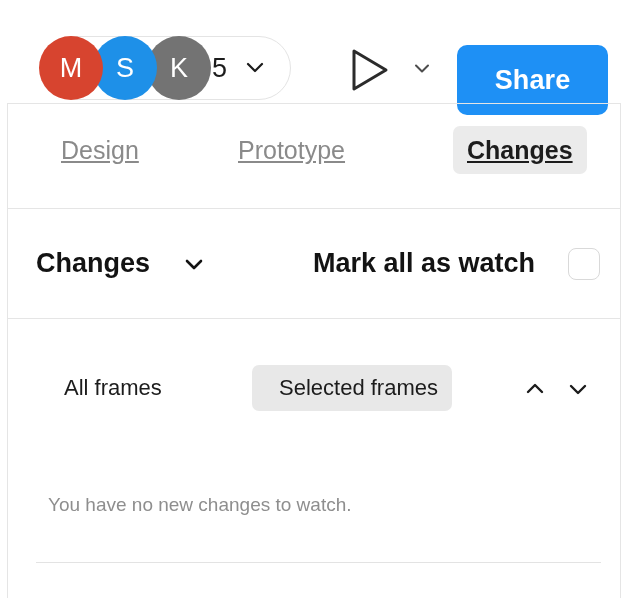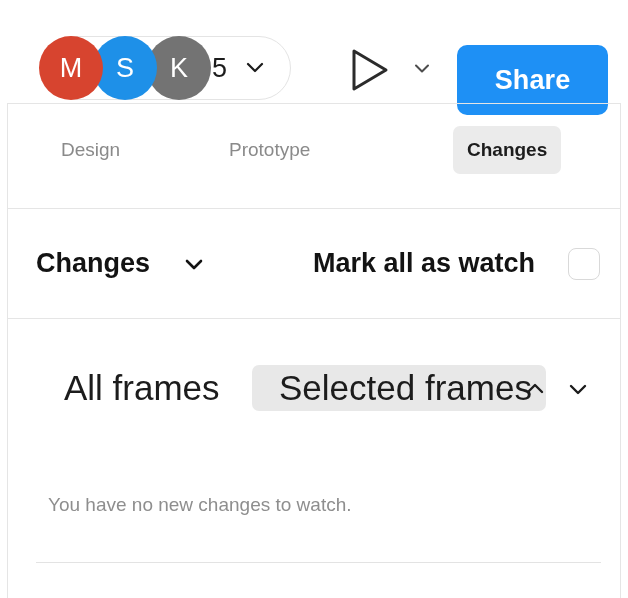--- a/index.html
+++ b/index.html
@@ -138,35 +138,36 @@
     left: 8px;
     top: 104px;
     width: 612px;
     height: 104px;
   }
   .tab {
     position: absolute;
     top: 22px;
     height: 48px;
     line-height: 48px;
-    font-size: 19px;
+    font-size: 25px;
     color: #8a8a8a;
     padding: 0 14px;
     border-radius: 7px;
     box-sizing: border-box;
     white-space: nowrap;
     cursor: pointer;
+    text-decoration: underline;
   }
   .tab.active {
     background: #ebebeb;
     color: #1c1c1c;
     font-weight: 700;
   }
   .tab-design     { left: 39px; }
-  .tab-prototype  { left: 207px; }
+  .tab-prototype  { left: 216px; }
   .tab-changes    { left: 445px; }
 
   
   .changes-row {
     position: absolute;
     left: 8px;
     top: 209px;
     width: 612px;
     height: 109px;
   }
@@ -218,21 +219,21 @@
     left: 8px;
     top: 319px;
     width: 612px;
     height: 140px;
   }
   .frames-option {
     position: absolute;
     top: 46px;
     height: 46px;
     line-height: 46px;
-    font-size: 35px;
+    font-size: 22px;
     color: #1c1c1c;
     padding: 0 14px;
     border-radius: 7px;
     box-sizing: border-box;
     white-space: nowrap;
     cursor: pointer;
   }
   .frames-all { left: 42px; }
   .frames-selected { left: 244px; background: #e8e8e8; padding-left: 27px; }
   .frames-caret-up {

